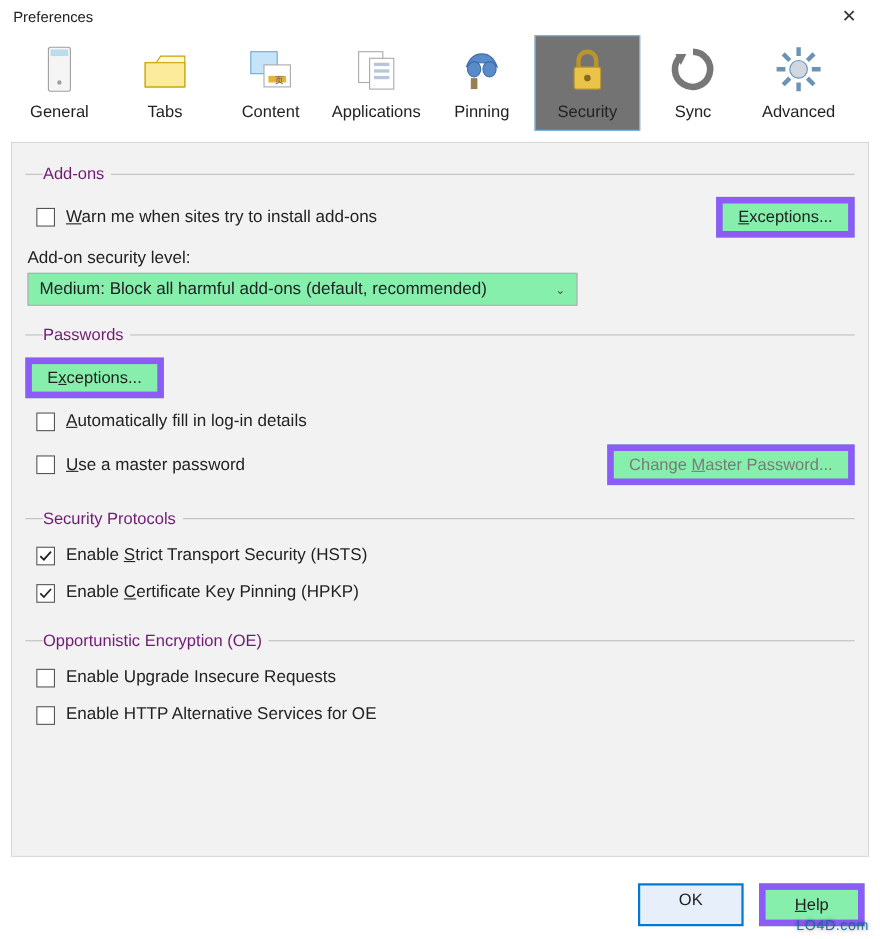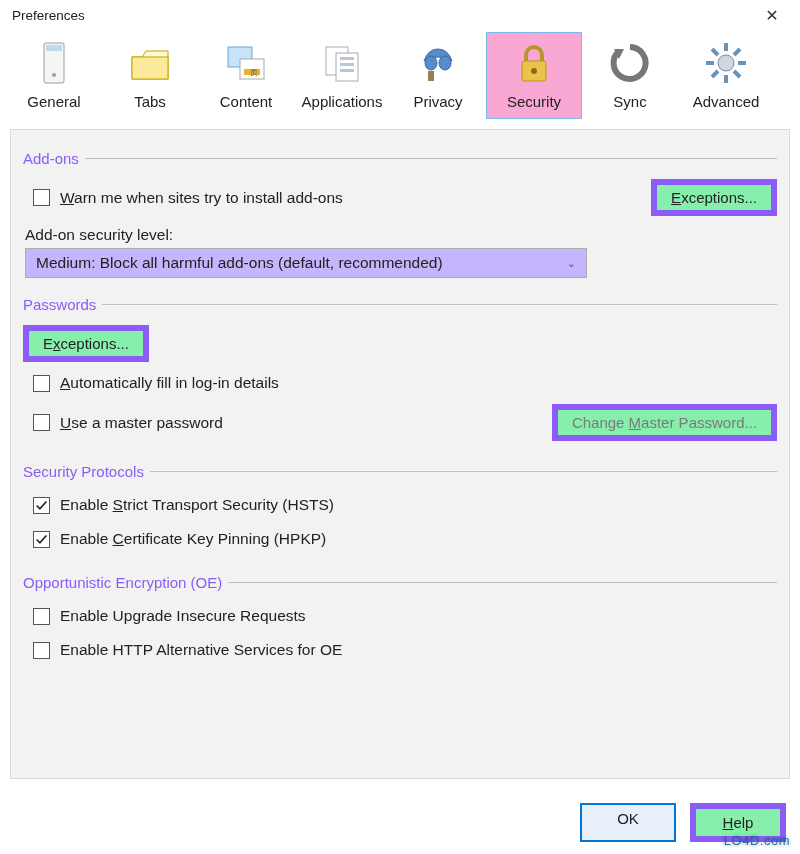--- a/index.html
+++ b/index.html
@@ -40,21 +40,21 @@
   .toolbar .tab .icon {
     width: 48px;
     height: 48px;
     display: flex;
     align-items: center;
     justify-content: center;
     margin-bottom: 6px;
   }
   .toolbar .tab .label { font-size: 15px; }
   .toolbar .tab.selected {
-    background: #f9a8d4;
+    background: #737373;
     border: 1px solid #7cb9e8;
   }
   .content-wrap {
     padding: 10px 10px 10px 10px;
   }
   .content {
     background: #f2f2f2;
     border: 1px solid #d9d9d9;
     padding: 10px 12px 12px 12px;
     min-height: 650px;
@@ -64,22 +64,22 @@
     border: none;
     border-top: 1px solid #bfbfbf;
     margin: 10px 0 14px 0;
     padding: 8px 0 4px 0;
     position: relative;
   }
   fieldset.group > legend {
     background: #f2f2f2;
     padding: 0 6px 0 0;
     font-size: 15px;
-    color: #8b5cf6;
-    margin-left: 0;
+    color: #701a75;
+    margin-left: 16px;
   }
   .row {
     display: flex;
     padding: 4px 0;
     min-height: 34px;
   }
   .row .left { flex: 1; display: flex; align-items: center; }
   .checkbox {
     width: 17px;
     height: 17px;
@@ -106,24 +106,24 @@
   }
   .btn.disabled { color: #7a7a7a; }
   .btn.primary { background:#e7f0fa; border:2px solid #0078d7; }
   .sublabel {
     font-size: 15.5px;
     padding: 6px 0 4px 2px;
   }
   .dropdown {
     display: flex;
     align-items: center;
-    background: #c4b5fd;
+    background: #86efac;
     border: 1px solid #adadad;
     padding: 5px 10px;
-    width: 562px;
+    width: 500px;
     font-size: 15.5px;
     cursor: pointer;
     justify-content: space-between;
     margin-left: 2px;
   }
   .dropdown .caret { font-size: 11px; color: #555; }
   .bottom-buttons {
     position: absolute;
     right: 14px;
     bottom: 12px;
@@ -202,21 +202,21 @@
 
   <div class="tab">
     <span class="icon">
       <svg viewBox="0 0 48 48">
           <path d="M10 22 Q14 10 24 10 Q34 10 38 22 Q32 18 24 18 Q16 18 10 22" fill="#5a8bc9" stroke="#3a6ba9"></path>
           <ellipse cx="17" cy="24" rx="6" ry="7" fill="#5a8bc9" stroke="#3a6ba9"></ellipse>
           <ellipse cx="31" cy="24" rx="6" ry="7" fill="#5a8bc9" stroke="#3a6ba9"></ellipse>
           <rect x="14" y="32" width="6" height="10" fill="#9a8050"></rect>
         </svg>
     </span>
-    <span class="label">Privacy</span>
+    <span class="label">Pinning</span>
   </div>
 
   <div class="tab selected">
     <span class="icon">
       <svg viewBox="0 0 48 48">
           <rect x="12" y="22" width="24" height="20" rx="2" fill="#e9c34a" stroke="#ba952b"></rect>
           <path d="M16 22 v-6 a8 8 0 0 1 16 0 v6" fill="none" stroke="#ba952b" stroke-width="4"></path>
           <circle cx="24" cy="32" r="3" fill="#8a6a1e"></circle>
         </svg>
     </span>

